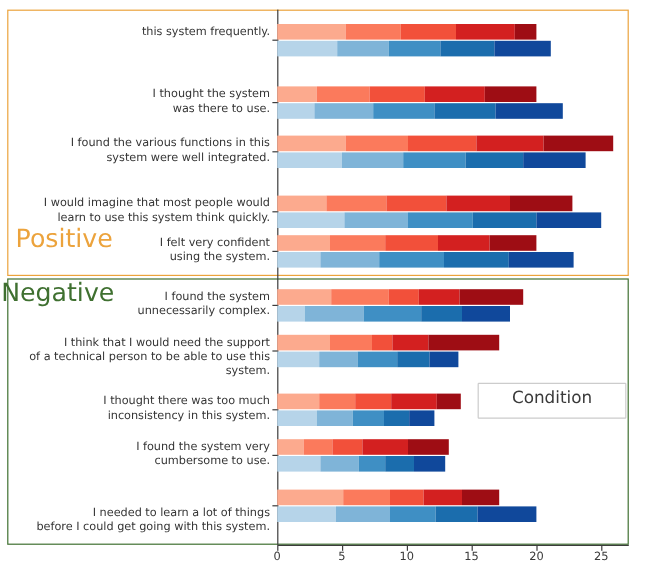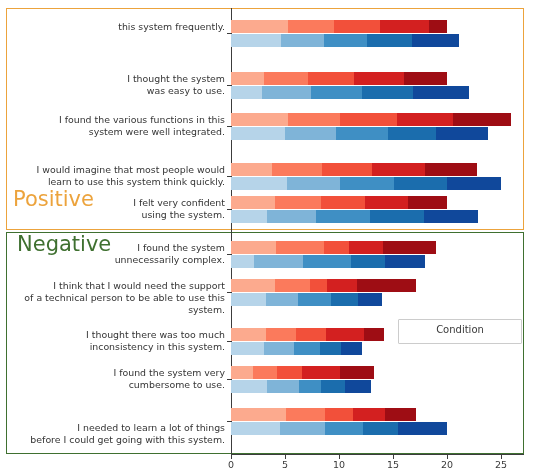--- a/index.html
+++ b/index.html
@@ -12,21 +12,21 @@
   }
   #root{position:absolute;left:0;top:0;width:550px;height:470px;}
 
   
   .group-frame{position:absolute;box-sizing:border-box;background:transparent;}
   #frame-positive{left:6px;top:8px;width:518px;height:222px;border:1.5px solid #eca33c;}
   #frame-negative{left:6px;top:232px;width:518px;height:222px;border:1.5px solid #3f7030;}
 
   .group-label{position:absolute;font-size:21px;line-height:21px;letter-spacing:0px;}
   #label-positive{left:13px;top:189px;color:#eca33c;}
-  #label-negative{left:17px;top:234px;color:#3f7030;}
+  #label-negative{left:1px;top:234px;color:#3f7030;}
 
   
   #plot{position:absolute;left:231px;top:8px;width:293px;height:446px;}
   #axis-spine{position:absolute;left:231px;top:8px;width:1.2px;height:446px;background:#3c3c3c;}
   .statement{
     position:absolute;
     text-align:right;
     font-size:9.4px;
     line-height:12.4px;
     color:#353535;
@@ -43,21 +43,21 @@
   .xticklabel{position:absolute;top:459px;font-size:9.5px;color:#3a3a3a;transform:translateX(-50%);}
 
   
   #legend{
     position:absolute;left:398px;top:319px;width:124px;
     box-sizing:border-box;
     background:#ffffff;border:0.8px solid #cccccc;border-radius:1px;
     padding:4px 6px 5px 6px;
     box-shadow:0 0 0 0 rgba(0,0,0,0);
   }
-  #legend-title{font-size:10px;color:#3a3a3a;text-align:center;margin-bottom:3px;}
+  #legend-title{font-size:14px;color:#3a3a3a;text-align:center;margin-bottom:3px;}
   .legend-row{display:flex;align-items:center;margin-top:1px;}
   .legend-swatch{width:22px;height:9px;margin-right:5px;flex:0 0 auto;}
   .legend-text{font-size:9.3px;color:#2e2e2e;white-space:nowrap;}
 </style>
 </head>
 <body>
 
 <div id="root">
 
   <div class="group-frame" id="frame-positive"></div>
@@ -103,21 +103,21 @@
     </div>
     <div class="bar" style="left: 231px; top: 33.5px;">
       <div class="seg" style="width: 49.68px; background: rgb(182, 212, 233);"></div>
       <div class="seg" style="width: 43.2px; background: rgb(127, 180, 216);"></div>
       <div class="seg" style="width: 43.2px; background: rgb(63, 143, 196);"></div>
       <div class="seg" style="width: 45.36px; background: rgb(27, 109, 173);"></div>
       <div class="seg" style="width: 46.44px; background: rgb(16, 72, 155);"></div>
     </div>
     <div class="statement" style="left: 10px; top: 72.6px;">
       <div>I thought the system</div>
-      <div>was easy to use.</div>
+      <div>was there to use.</div>
     </div>
     <div class="tickmark" style="left: 227px; top: 85px; position: absolute;"></div>
     <div class="bar" style="left: 231px; top: 71.5px;">
       <div class="seg" style="width: 33.48px; background: rgb(252, 170, 142);"></div>
       <div class="seg" style="width: 43.2px; background: rgb(251, 122, 92);"></div>
       <div class="seg" style="width: 46.44px; background: rgb(242, 80, 58);"></div>
       <div class="seg" style="width: 49.68px; background: rgb(211, 32, 32);"></div>
       <div class="seg" style="width: 43.2px; background: rgb(158, 13, 20);"></div>
     </div>
     <div class="bar" style="left: 231px; top: 85.5px;">

